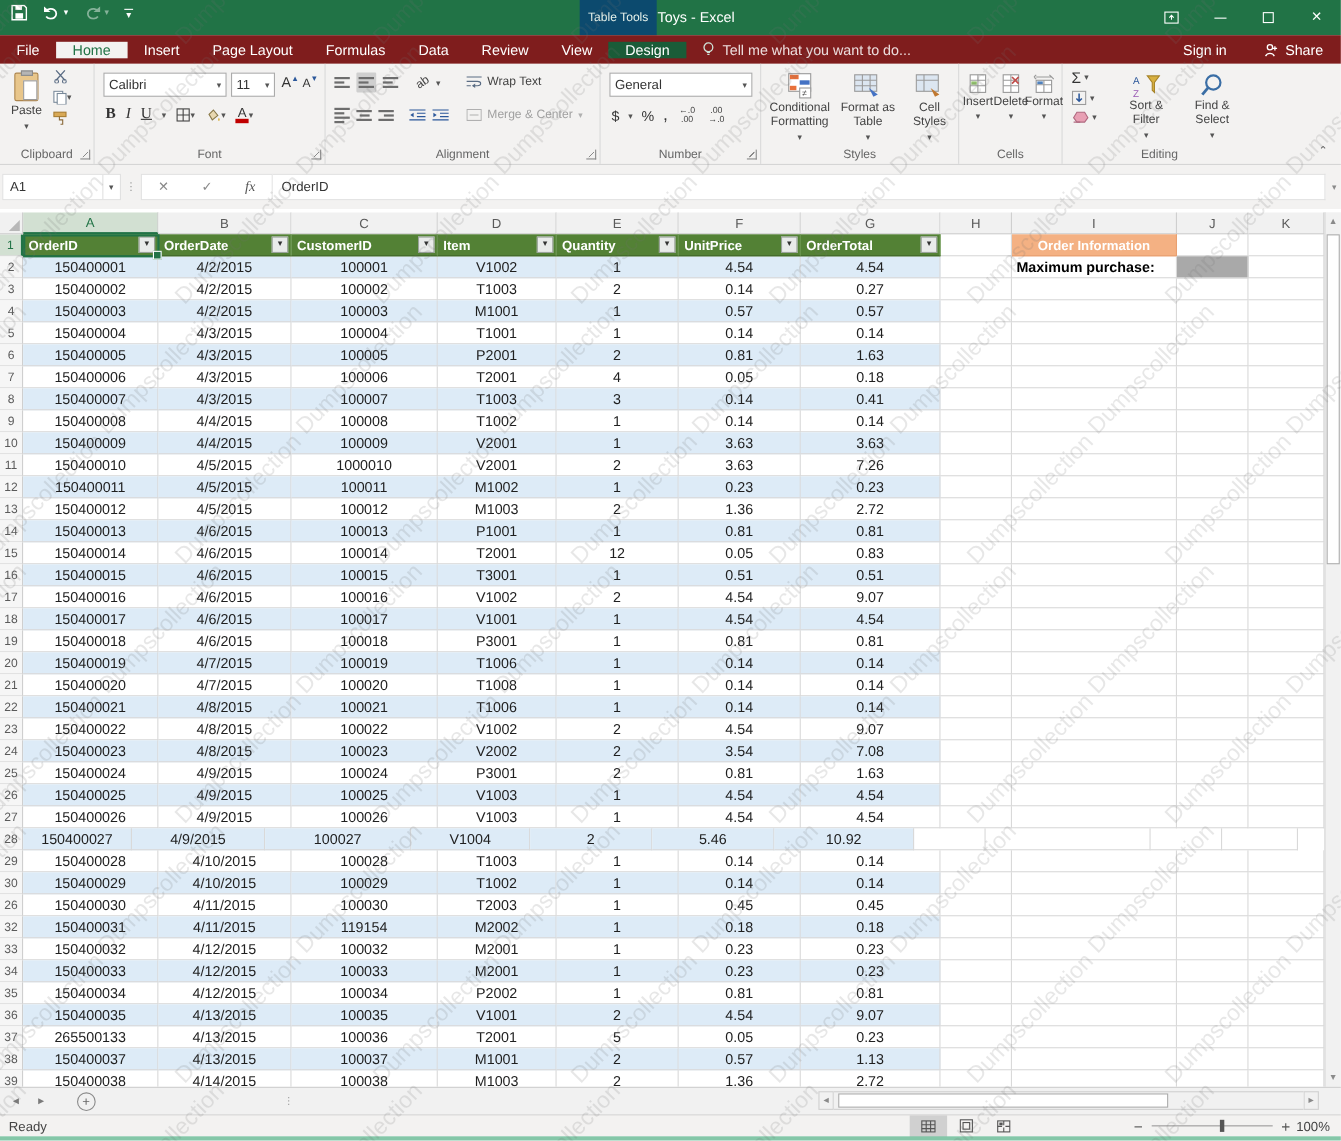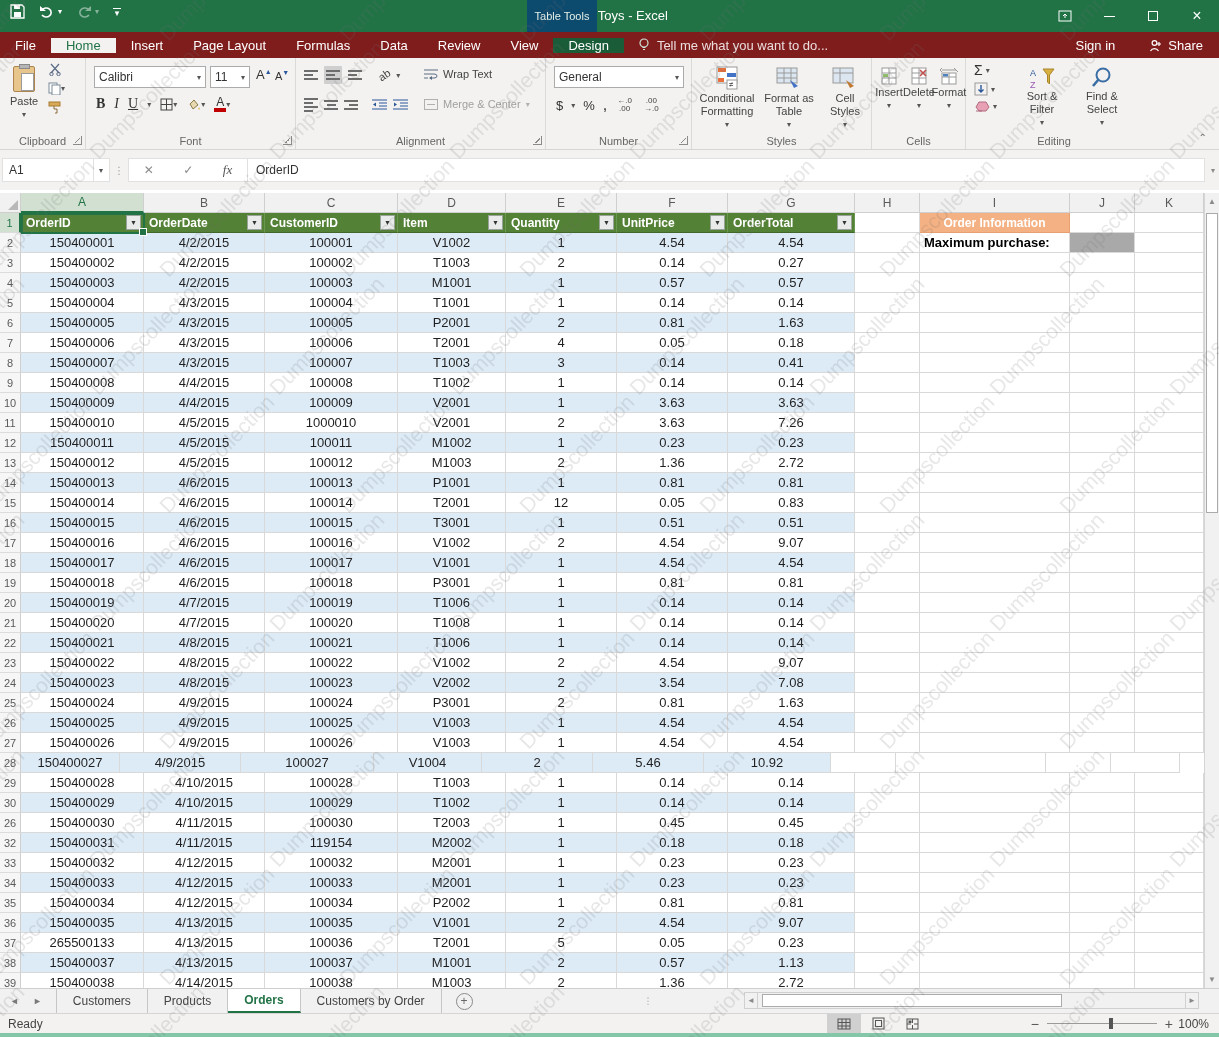--- a/index.html
+++ b/index.html
@@ -1067,26 +1067,20 @@
     <span class="arr" style="top:0;">▲</span>
     <div class="vthumb"></div>
     <span class="arr" style="bottom:0;">▼</span>
   </div>
 
   <div class="tabbar">
     <div class="navarrows">
       <span>◄</span>
       <span>►</span>
     </div>
-    <div id="sheetTabs" style="display:flex;align-items:stretch;">
-        <div class="stab">Customers</div>
-        <div class="stab">Products</div>
-        <div class="stab active">Orders</div>
-        <div class="stab">Customers by Order</div>
-      </div>
     <span class="addsheet">+</span>
     <span class="tabsplit">⋮</span>
   </div>
   <div class="hscroll">
     <span class="hs-arr">◄</span>
     <div class="hs-track">
         <div class="hs-thumb"></div>
       </div>
     <span class="hs-arr">►</span>
   </div>

